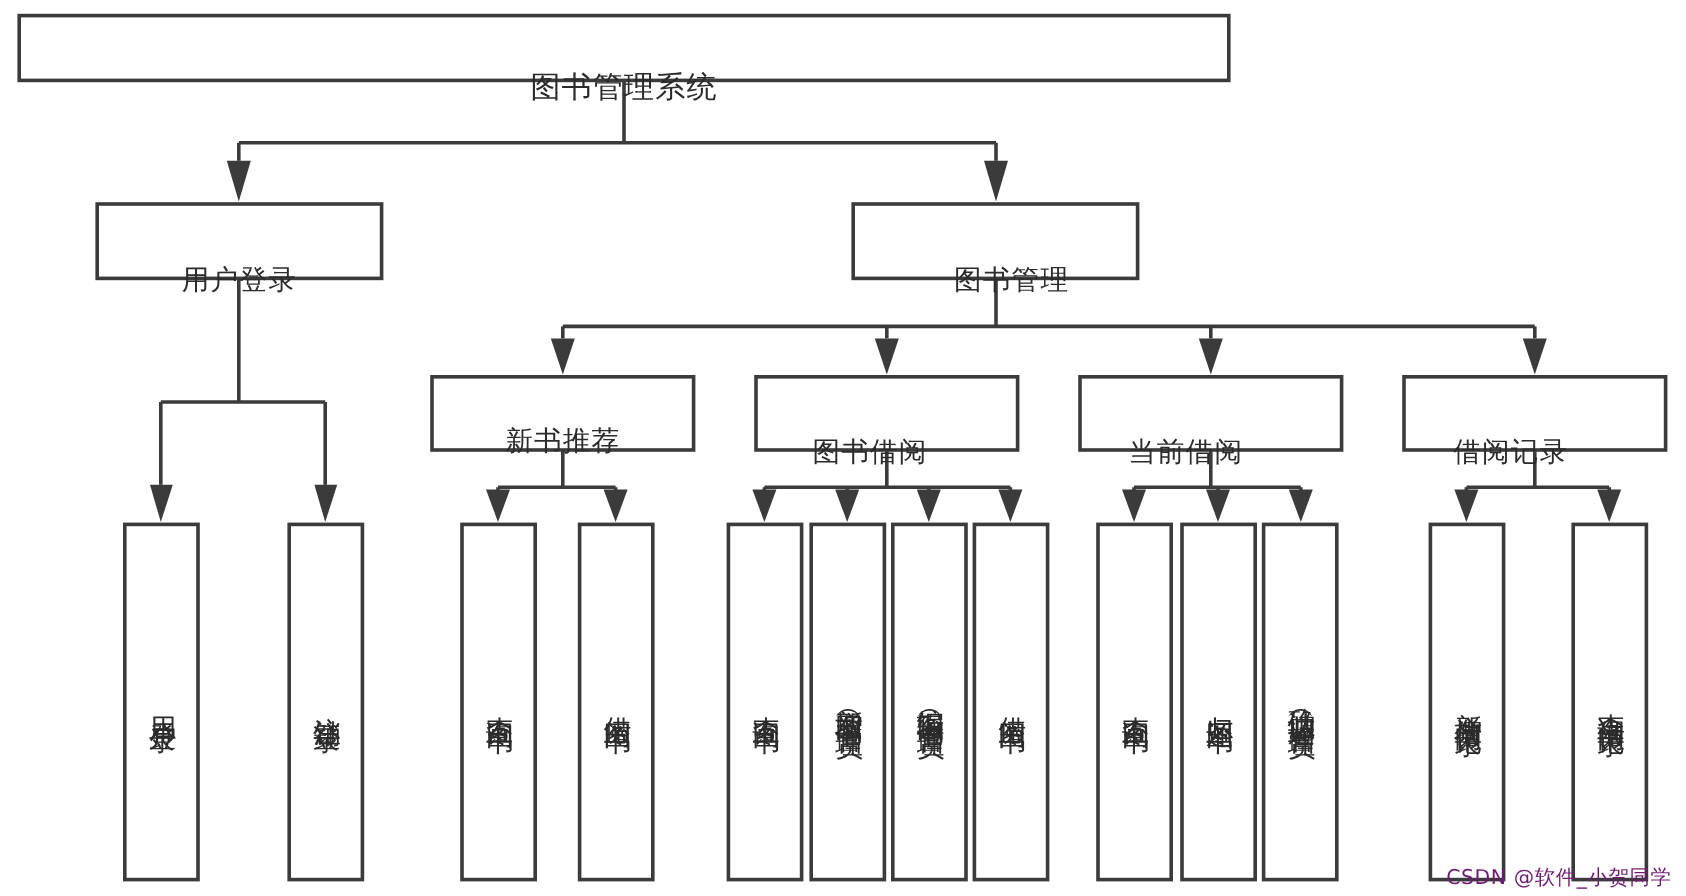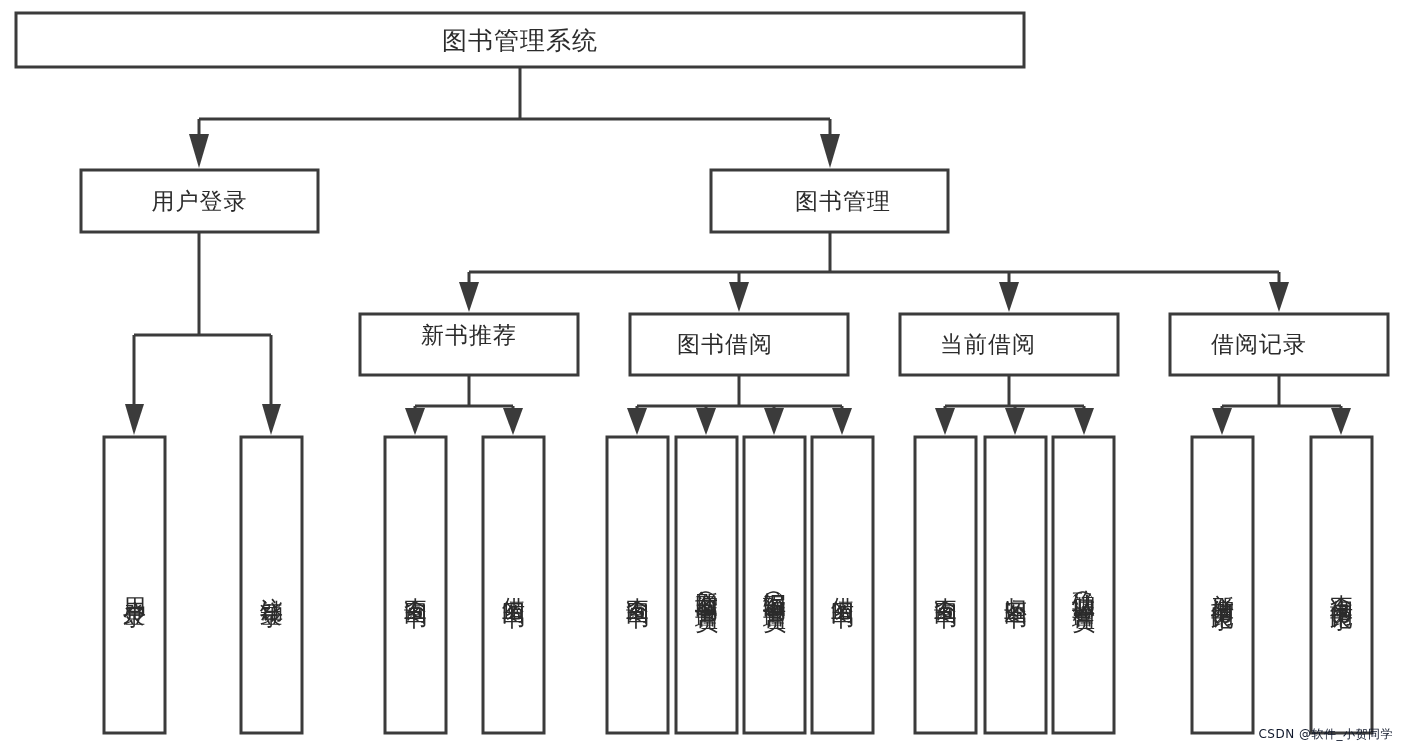--- a/index.html
+++ b/index.html
@@ -54,20 +54,21 @@
     position: absolute;
     display: flex;
     align-items: center;
     justify-content: center;
     color: #2b2b2b;
     font-size: 23px;
     font-family: "DejaVu Sans", "Liberation Sans", sans-serif;
     letter-spacing: 1px;
     white-space: nowrap;
     pointer-events: none;
+    margin-top: 32px;
   }
   .node-label.title-label {
     font-size: 25px;
   }
   
   .leaf-label {
     position: absolute;
     display: flex;
     align-items: center;
     justify-content: center;
@@ -78,22 +79,22 @@
     line-height: 1.18;
     letter-spacing: 3px;
     font-family: "DejaVu Sans", "Liberation Sans", sans-serif;
     white-space: nowrap;
     pointer-events: none;
   }
   .watermark {
     position: absolute;
     right: 12px;
     bottom: 4px;
-    color: #0f172a;
-    font-size: 12px;
+    color: #701a75;
+    font-size: 17px;
     font-family: "DejaVu Sans", "Liberation Sans", sans-serif;
     letter-spacing: 0.5px;
     white-space: nowrap;
     user-select: none;
   }
 </style>
 </head>
 <body>
 
 <div id="diagram-root">

